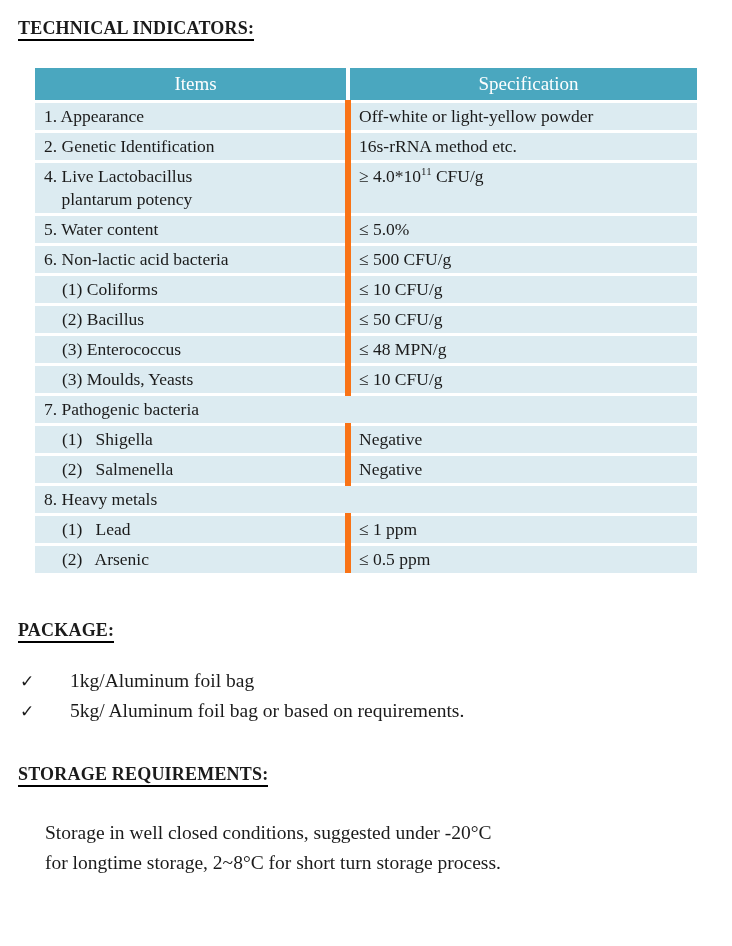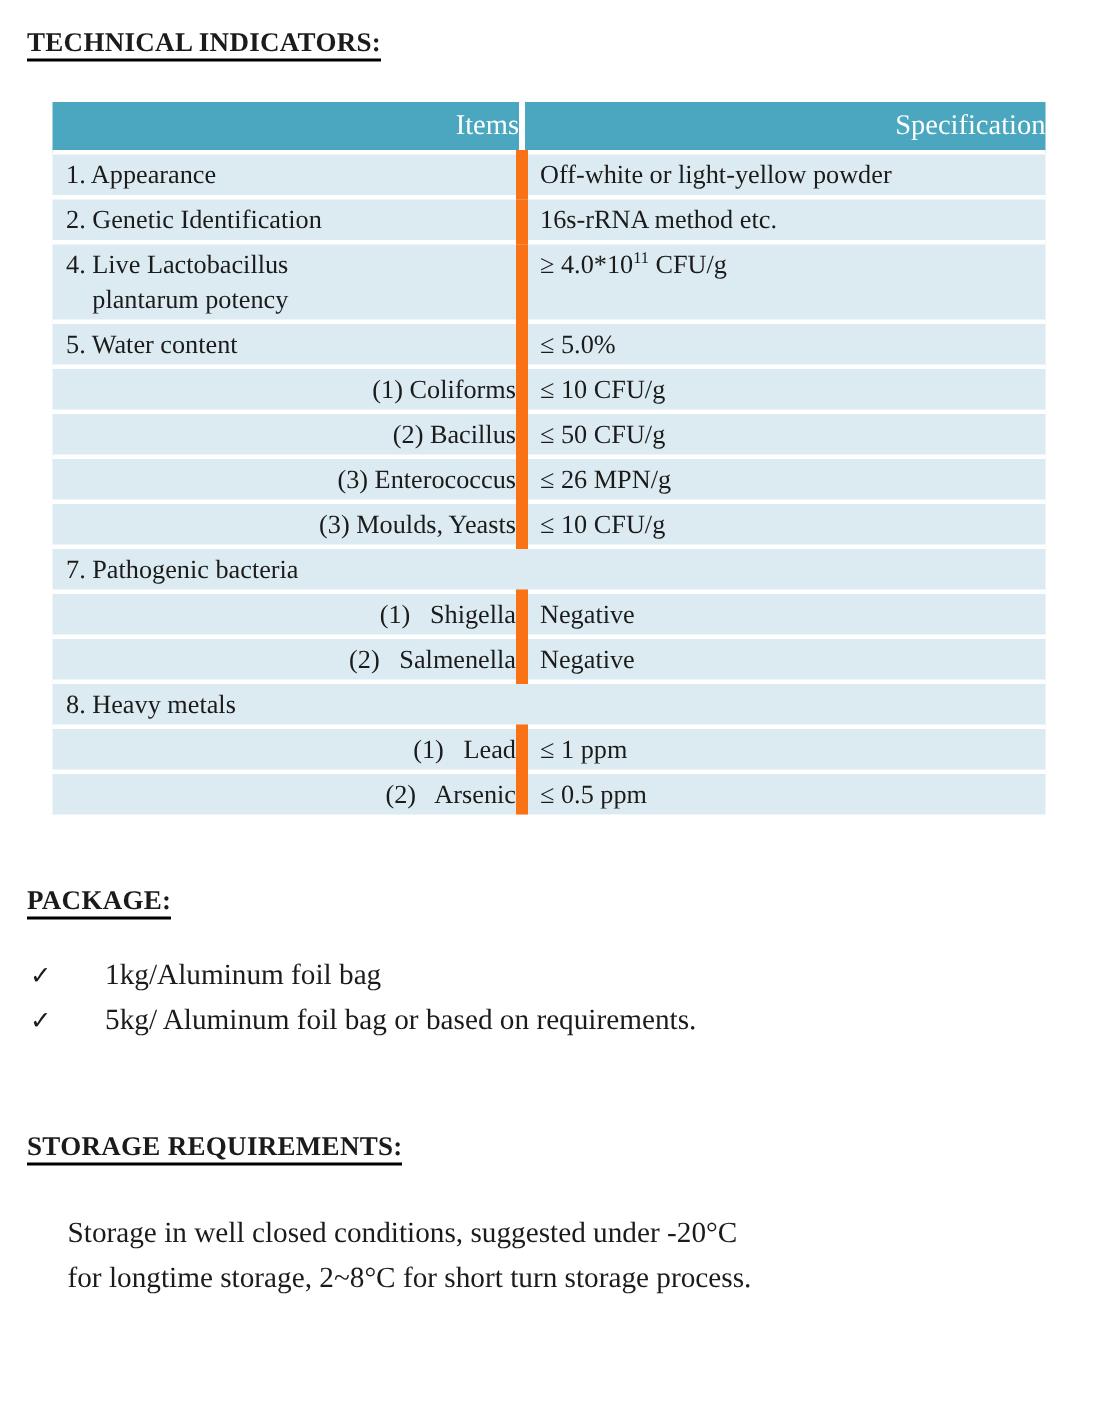--- a/index.html
+++ b/index.html
@@ -29,52 +29,52 @@
     margin:26px 0 0 35px;
     width:662px;
     border-collapse:collapse;
     table-layout:fixed;
   }
   col.c1{width:313px;}
   th{
     background:var(--header-bg);
     color:var(--header-text);
     font-weight:normal;
-    text-align:right;
+    text-align:center;
     font-size:19px;line-height:22px;
     padding:5px 0 5px 10px;
     margin-left:21px;
   }
   th.spec-h{border-left:4px solid #fff;}
   td{
     background:var(--row-bg);
     font-size:17.5px;line-height:23px;
     padding:2px 0 2px 9px;
     border-top:3px solid #fff;
     vertical-align:top;
     white-space:pre-wrap;
   }
-  td.spec{border-left:8px solid #f97316;padding-left:8px;}
-  td.indent{padding-left:27px;text-align:right;}
+  td.spec{border-left:6px solid #f97316;padding-left:8px;}
+  td.indent{padding-left:27px;}
   .it{}
   sup{font-size:62%;line-height:0;vertical-align:super;}
 
   .section-package .heading{margin-top:43px;}
   .pkg-list{margin-top:22px;}
   .pkg-item{
     display:flex;align-items:baseline;
     font-size:19.5px;line-height:30px;
     padding-left:20px;
   }
   .pkg-item .check{
     width:50px;flex:0 0 50px;
     font-family:"DejaVu Sans",sans-serif;
     font-size:17px;
   }
-  .section-storage .heading{margin-top:54px;}
+  .section-storage .heading{margin-top:34px;}
   .storage-text{
     margin:30px 0 0 45px;
     font-size:19.5px;line-height:30px;
   }
 </style>
 </head>
 <body>
 
 <div class="section-technical">
   <div class="heading">
@@ -103,30 +103,34 @@
         </tr>
         <tr>
           <td><span>4. Live </span><span class="it">Lactobacillus</span><br><span>    </span><span class="it">plantarum</span><span> potency</span></td>
           <td class="spec"><span>≥ 4.0*10</span><sup>11</sup><span> CFU/g</span></td>
         </tr>
         <tr>
           <td><span>5. Water content</span></td>
           <td class="spec"><span>≤ 5.0%</span></td>
         </tr>
         <tr>
+          <td><span>6. Non-lactic acid bacteria</span></td>
+          <td class="spec"><span>≤ 500 CFU/g</span></td>
+        </tr>
+        <tr>
           <td class="indent"><span>(1) Coliforms</span></td>
           <td class="spec"><span>≤ 10 CFU/g</span></td>
         </tr>
         <tr>
           <td class="indent"><span>(2) Bacillus</span></td>
           <td class="spec"><span>≤ 50 CFU/g</span></td>
         </tr>
         <tr>
           <td class="indent"><span>(3) Enterococcus</span></td>
-          <td class="spec"><span>≤ 26 MPN/g</span></td>
+          <td class="spec"><span>≤ 48 MPN/g</span></td>
         </tr>
         <tr>
           <td class="indent"><span>(3) Moulds, Yeasts</span></td>
           <td class="spec"><span>≤ 10 CFU/g</span></td>
         </tr>
         <tr>
           <td colspan="2"><span>7. Pathogenic bacteria</span></td>
         </tr>
         <tr>
           <td class="indent"><span>(1)   </span><span class="it">Shigella</span></td>

